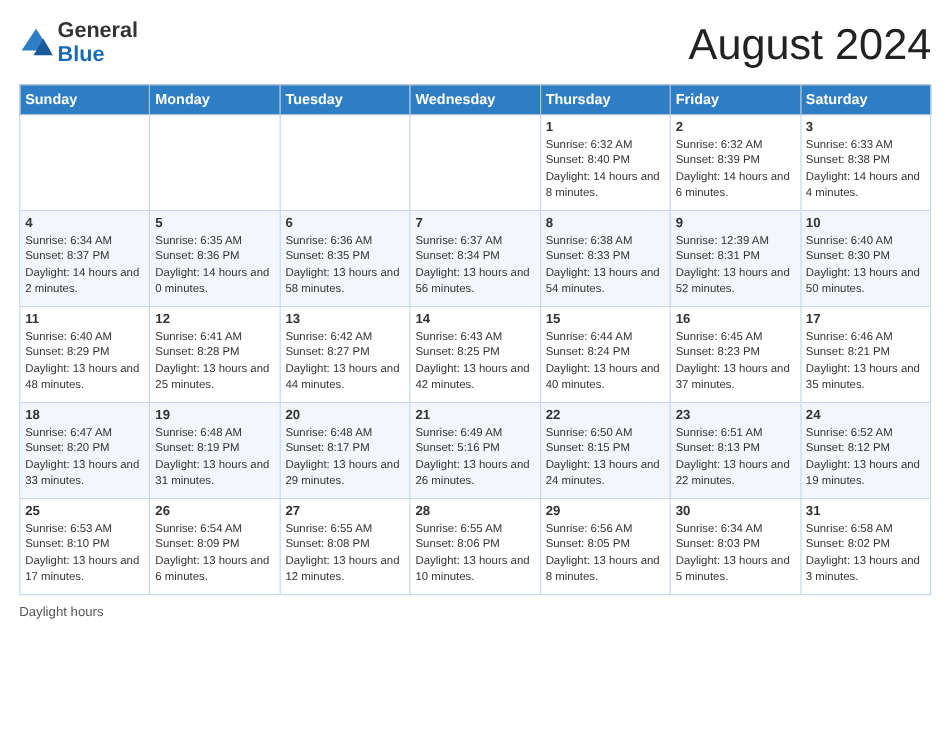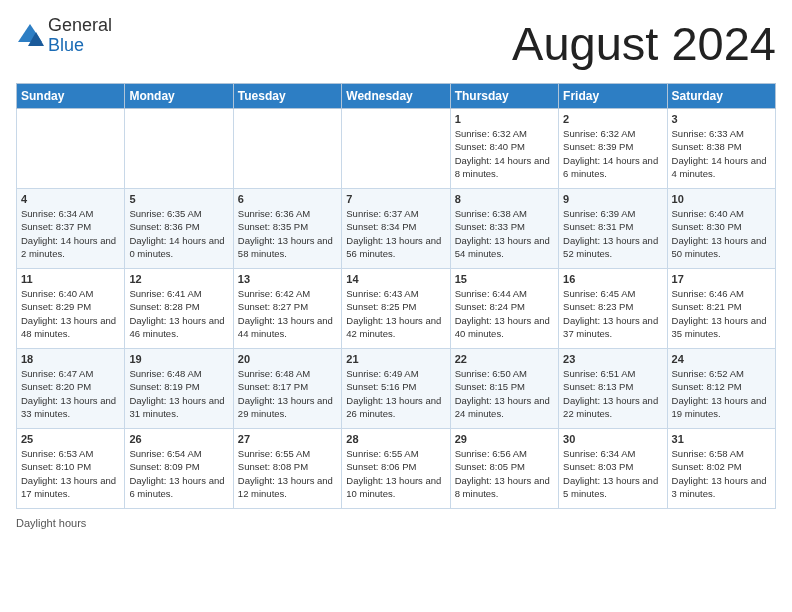--- a/index.html
+++ b/index.html
@@ -16,34 +16,34 @@
       align-items: flex-start;
       margin-bottom: 12px;
     }
     .logo {
       display: flex;
       align-items: center;
       gap: 4px;
     }
     .logo-text {
       font-size: 18px;
-      font-weight: normal;
+      font-weight: bold;
       line-height: 1.1;
     }
     .logo-general { color: #333; }
     .logo-blue { color: #1a6bb5; text-align: right; }
     .logo-icon {
       width: 28px;
       height: 28px;
     }
     .title-block {
       text-align: right;
     }
     .month-year {
-      font-size: 47px;
+      font-size: 36px;
       font-weight: normal;
       color: #222;
     }
     .location {
       font-size: 14px;
       color: #555;
     }
     table {
       width: 100%;
       border-collapse: collapse;
@@ -190,21 +190,21 @@
           <span class="day-num">8</span>
           <div class="day-info">
             <span>Sunrise: 6:38 AM</span><br>
             <span>Sunset: 8:33 PM</span><br>
             <span>Daylight: 13 hours and 54 minutes.</span>
           </div>
         </td>
         <td>
           <span class="day-num">9</span>
           <div class="day-info">
-            <span>Sunrise: 6:39 AM</span><br>
+            <span>Sunrise: 12:39 AM</span><br>
             <span>Sunset: 8:31 PM</span><br>
             <span>Daylight: 13 hours and 52 minutes.</span>
           </div>
         </td>
         <td>
           <span class="day-num">10</span>
           <div class="day-info">
             <span>Sunrise: 6:40 AM</span><br>
             <span>Sunset: 8:30 PM</span><br>
             <span>Daylight: 13 hours and 50 minutes.</span>
@@ -218,21 +218,21 @@
             <span>Sunrise: 6:40 AM</span><br>
             <span>Sunset: 8:29 PM</span><br>
             <span>Daylight: 13 hours and 48 minutes.</span>
           </div>
         </td>
         <td>
           <span class="day-num">12</span>
           <div class="day-info">
             <span>Sunrise: 6:41 AM</span><br>
             <span>Sunset: 8:28 PM</span><br>
-            <span>Daylight: 13 hours and 46 minutes.</span>
+            <span>Daylight: 13 hours and 25 minutes.</span>
           </div>
         </td>
         <td>
           <span class="day-num">13</span>
           <div class="day-info">
             <span>Sunrise: 6:42 AM</span><br>
             <span>Sunset: 8:27 PM</span><br>
             <span>Daylight: 13 hours and 44 minutes.</span>
           </div>
         </td>

